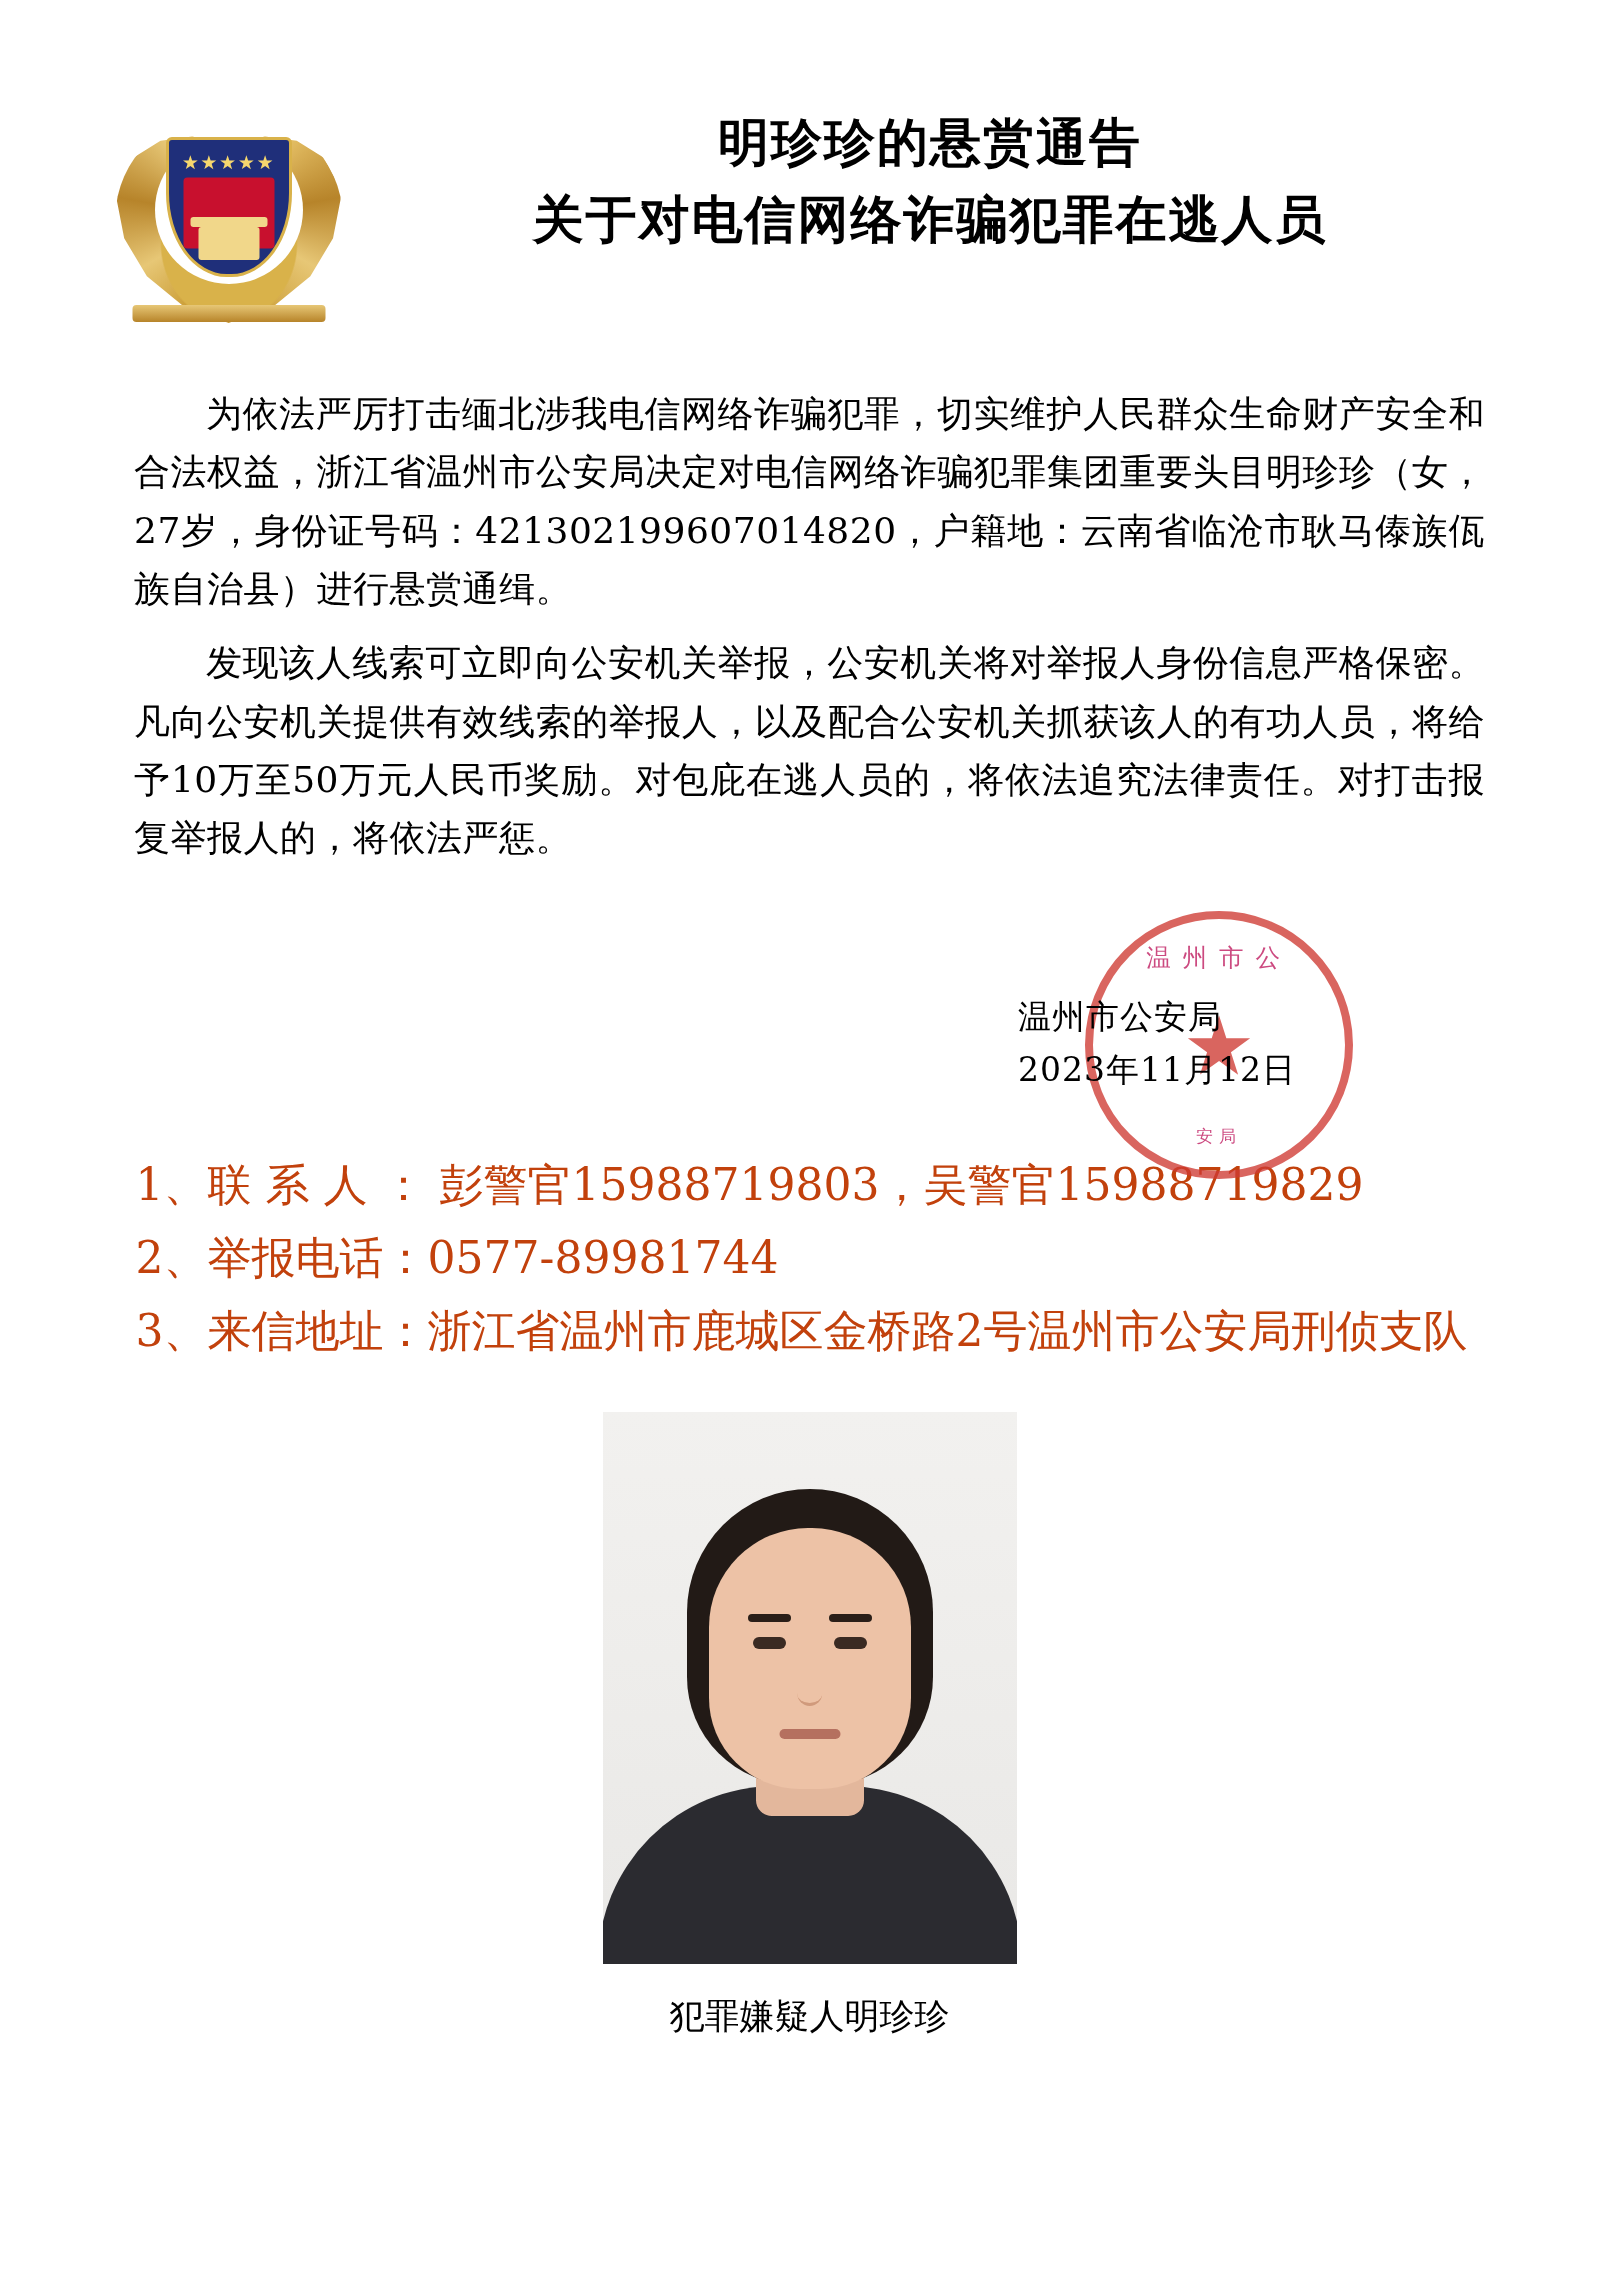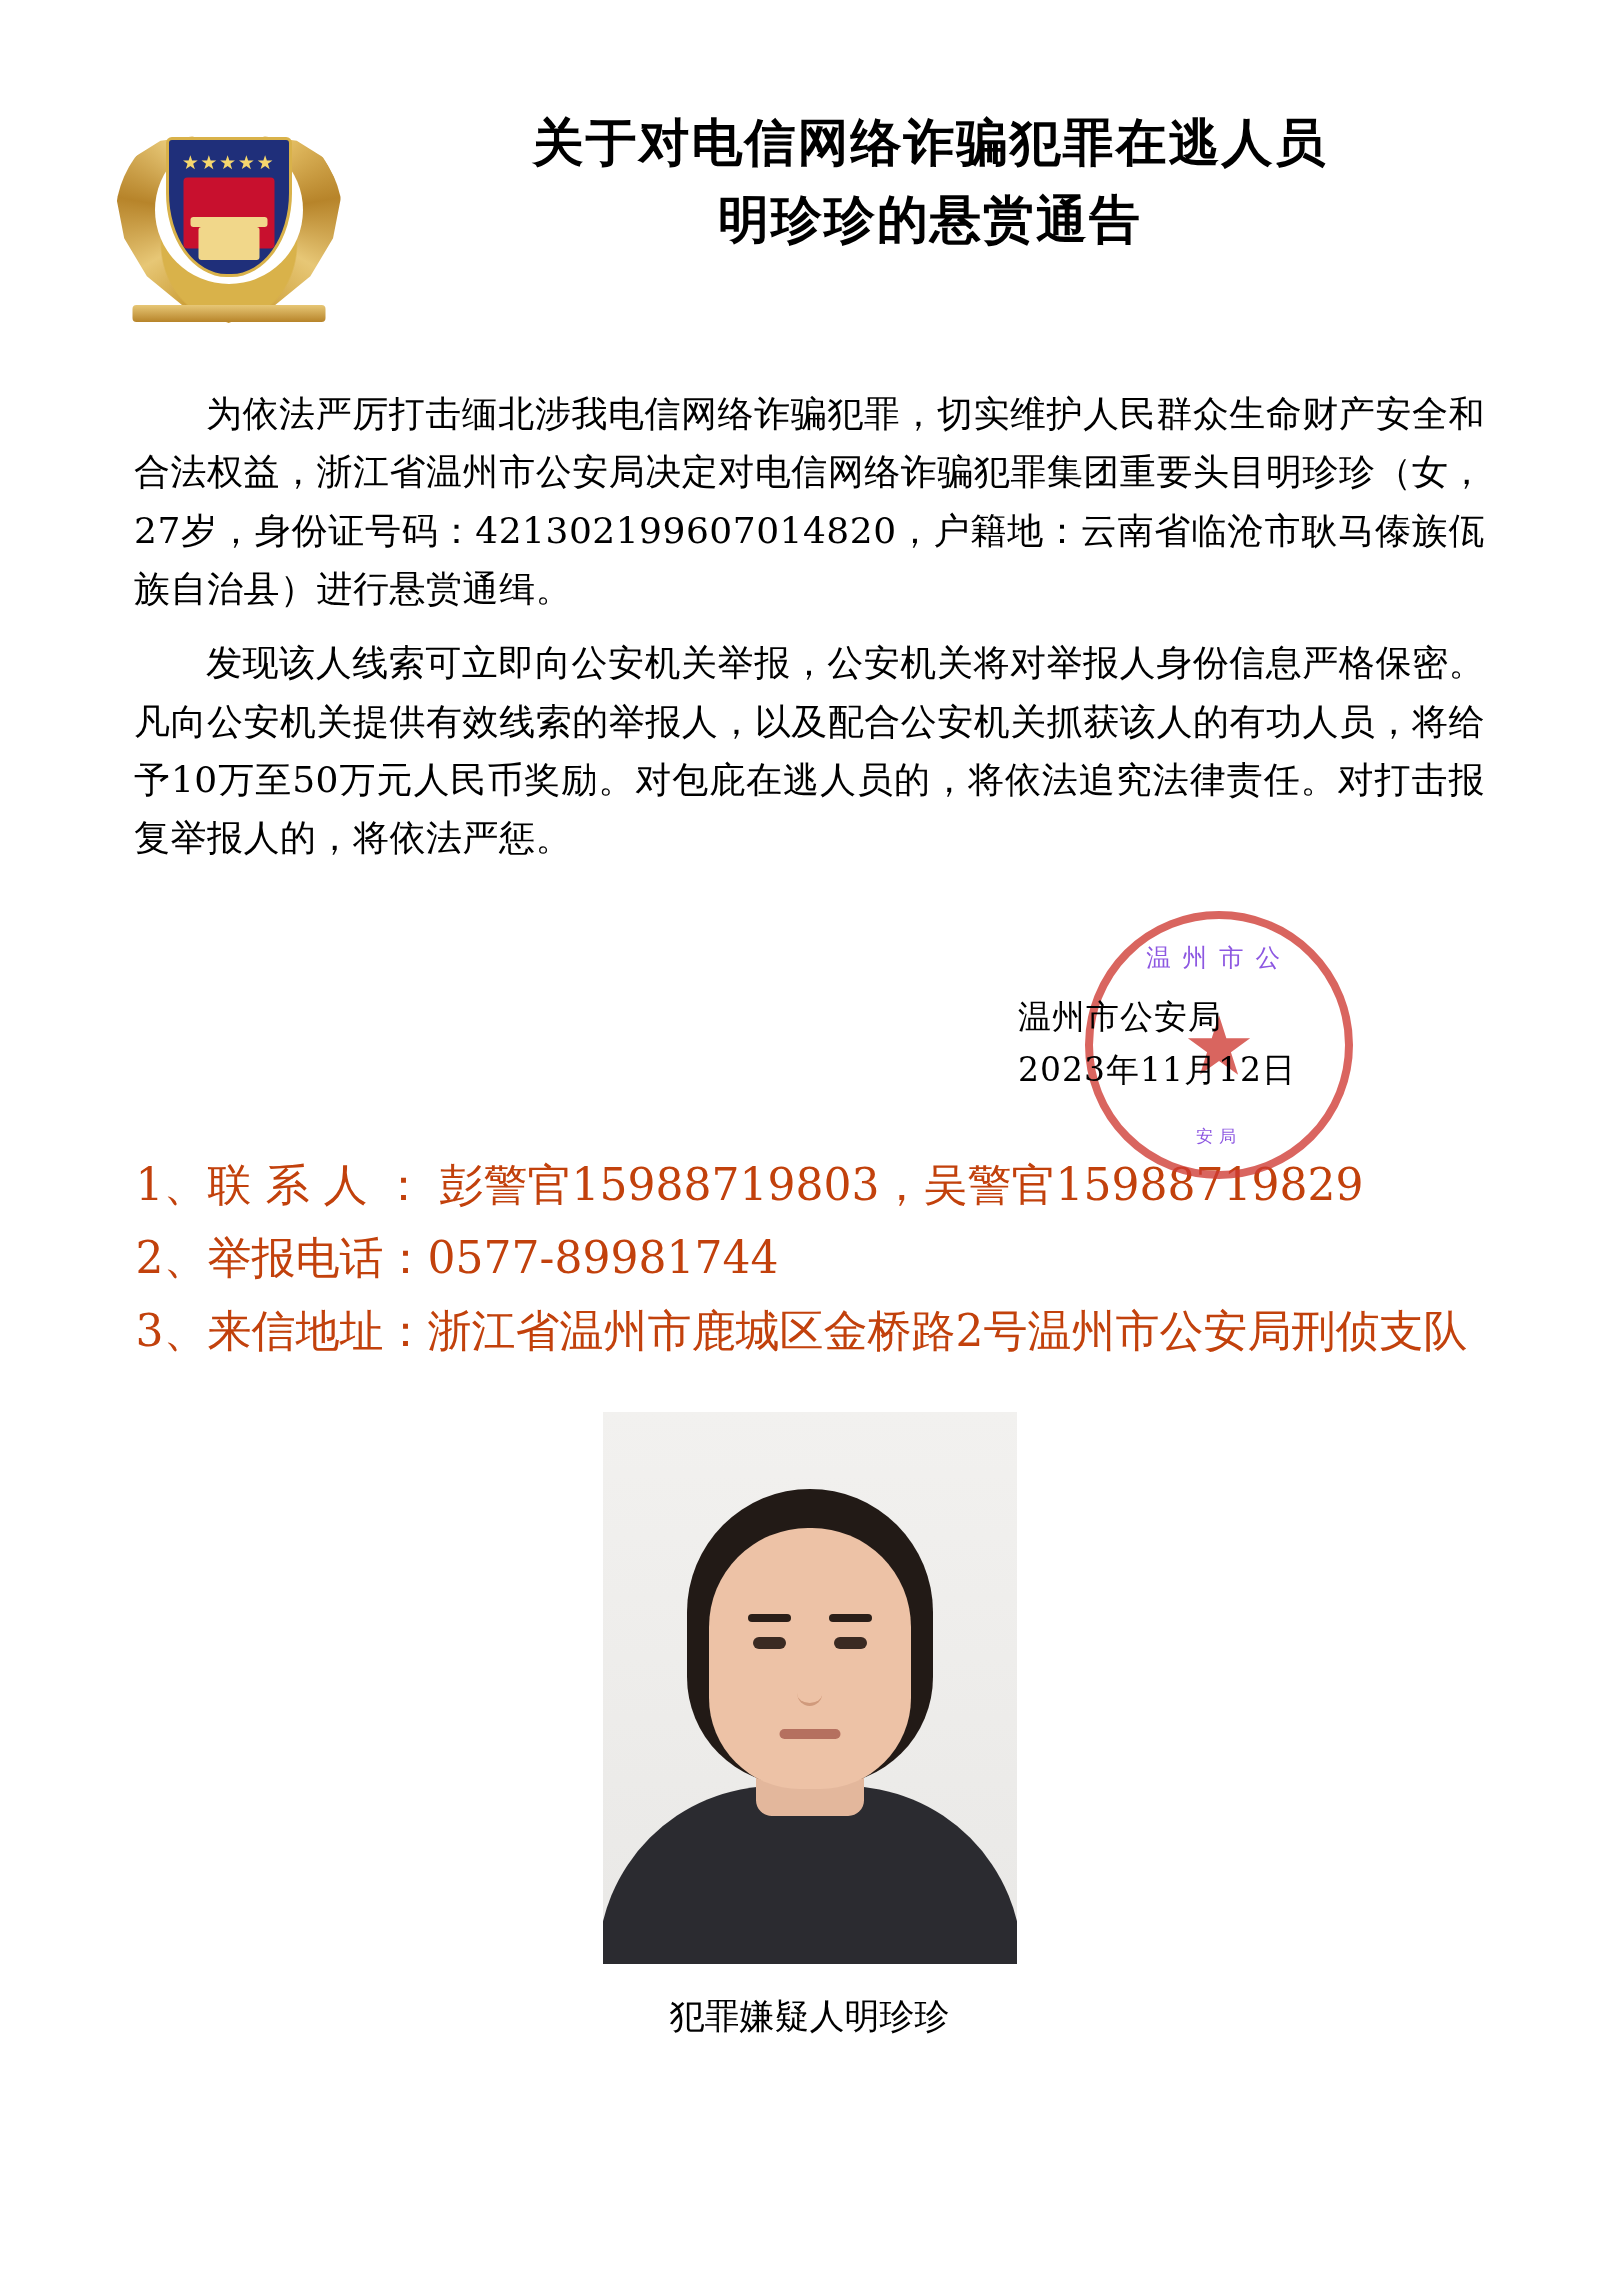--- a/index.html
+++ b/index.html
@@ -195,21 +195,21 @@
     color: #cf3a33;
     font-size: 71px;
     line-height: 1;
   }
   .seal-stamp .arc-top,
   .seal-stamp .arc-bottom {
     position: absolute;
     left: 0;
     width: 100%;
     text-align: center;
-    color: #6d28d9;
+    color: #be185d;
     font-size: 24.6px;
     letter-spacing: 11.8px;
   }
   .seal-stamp .arc-top { top: 21.7px; }
   .seal-stamp .arc-bottom { bottom: 23.6px; font-size: 17px; letter-spacing: 5.9px; }
 
   
   .contact-list {
     margin-top: 3.9px;
     font-size: 44px;
@@ -339,22 +339,22 @@
       <div class="wreath-inner"></div>
       <div class="shield">
         <div class="stars">★★★★★</div>
         <div class="shield-red"></div>
         <div class="gate"></div>
       </div>
       <div class="base"></div>
     </div>
 
     <div class="title-block">
+      <div class="title-line">明珍珍的悬赏通告</div>
       <div class="title-line">关于对电信网络诈骗犯罪在逃人员</div>
-      <div class="title-line">明珍珍的悬赏通告</div>
     </div>
 
   </div>
 
   <div class="body-text">
     <p>为依法严厉打击缅北涉我电信网络诈骗犯罪，切实维护人民群众生命财产安全和合法权益，浙江省温州市公安局决定对电信网络诈骗犯罪集团重要头目明珍珍（女，27岁，身份证号码：421302199607014820，户籍地：云南省临沧市耿马傣族佤族自治县）进行悬赏通缉。</p>
     <p>发现该人线索可立即向公安机关举报，公安机关将对举报人身份信息严格保密。凡向公安机关提供有效线索的举报人，以及配合公安机关抓获该人的有功人员，将给予10万至50万元人民币奖励。对包庇在逃人员的，将依法追究法律责任。对打击报复举报人的，将依法严惩。</p>
   </div>
 
   <div class="seal-area">

